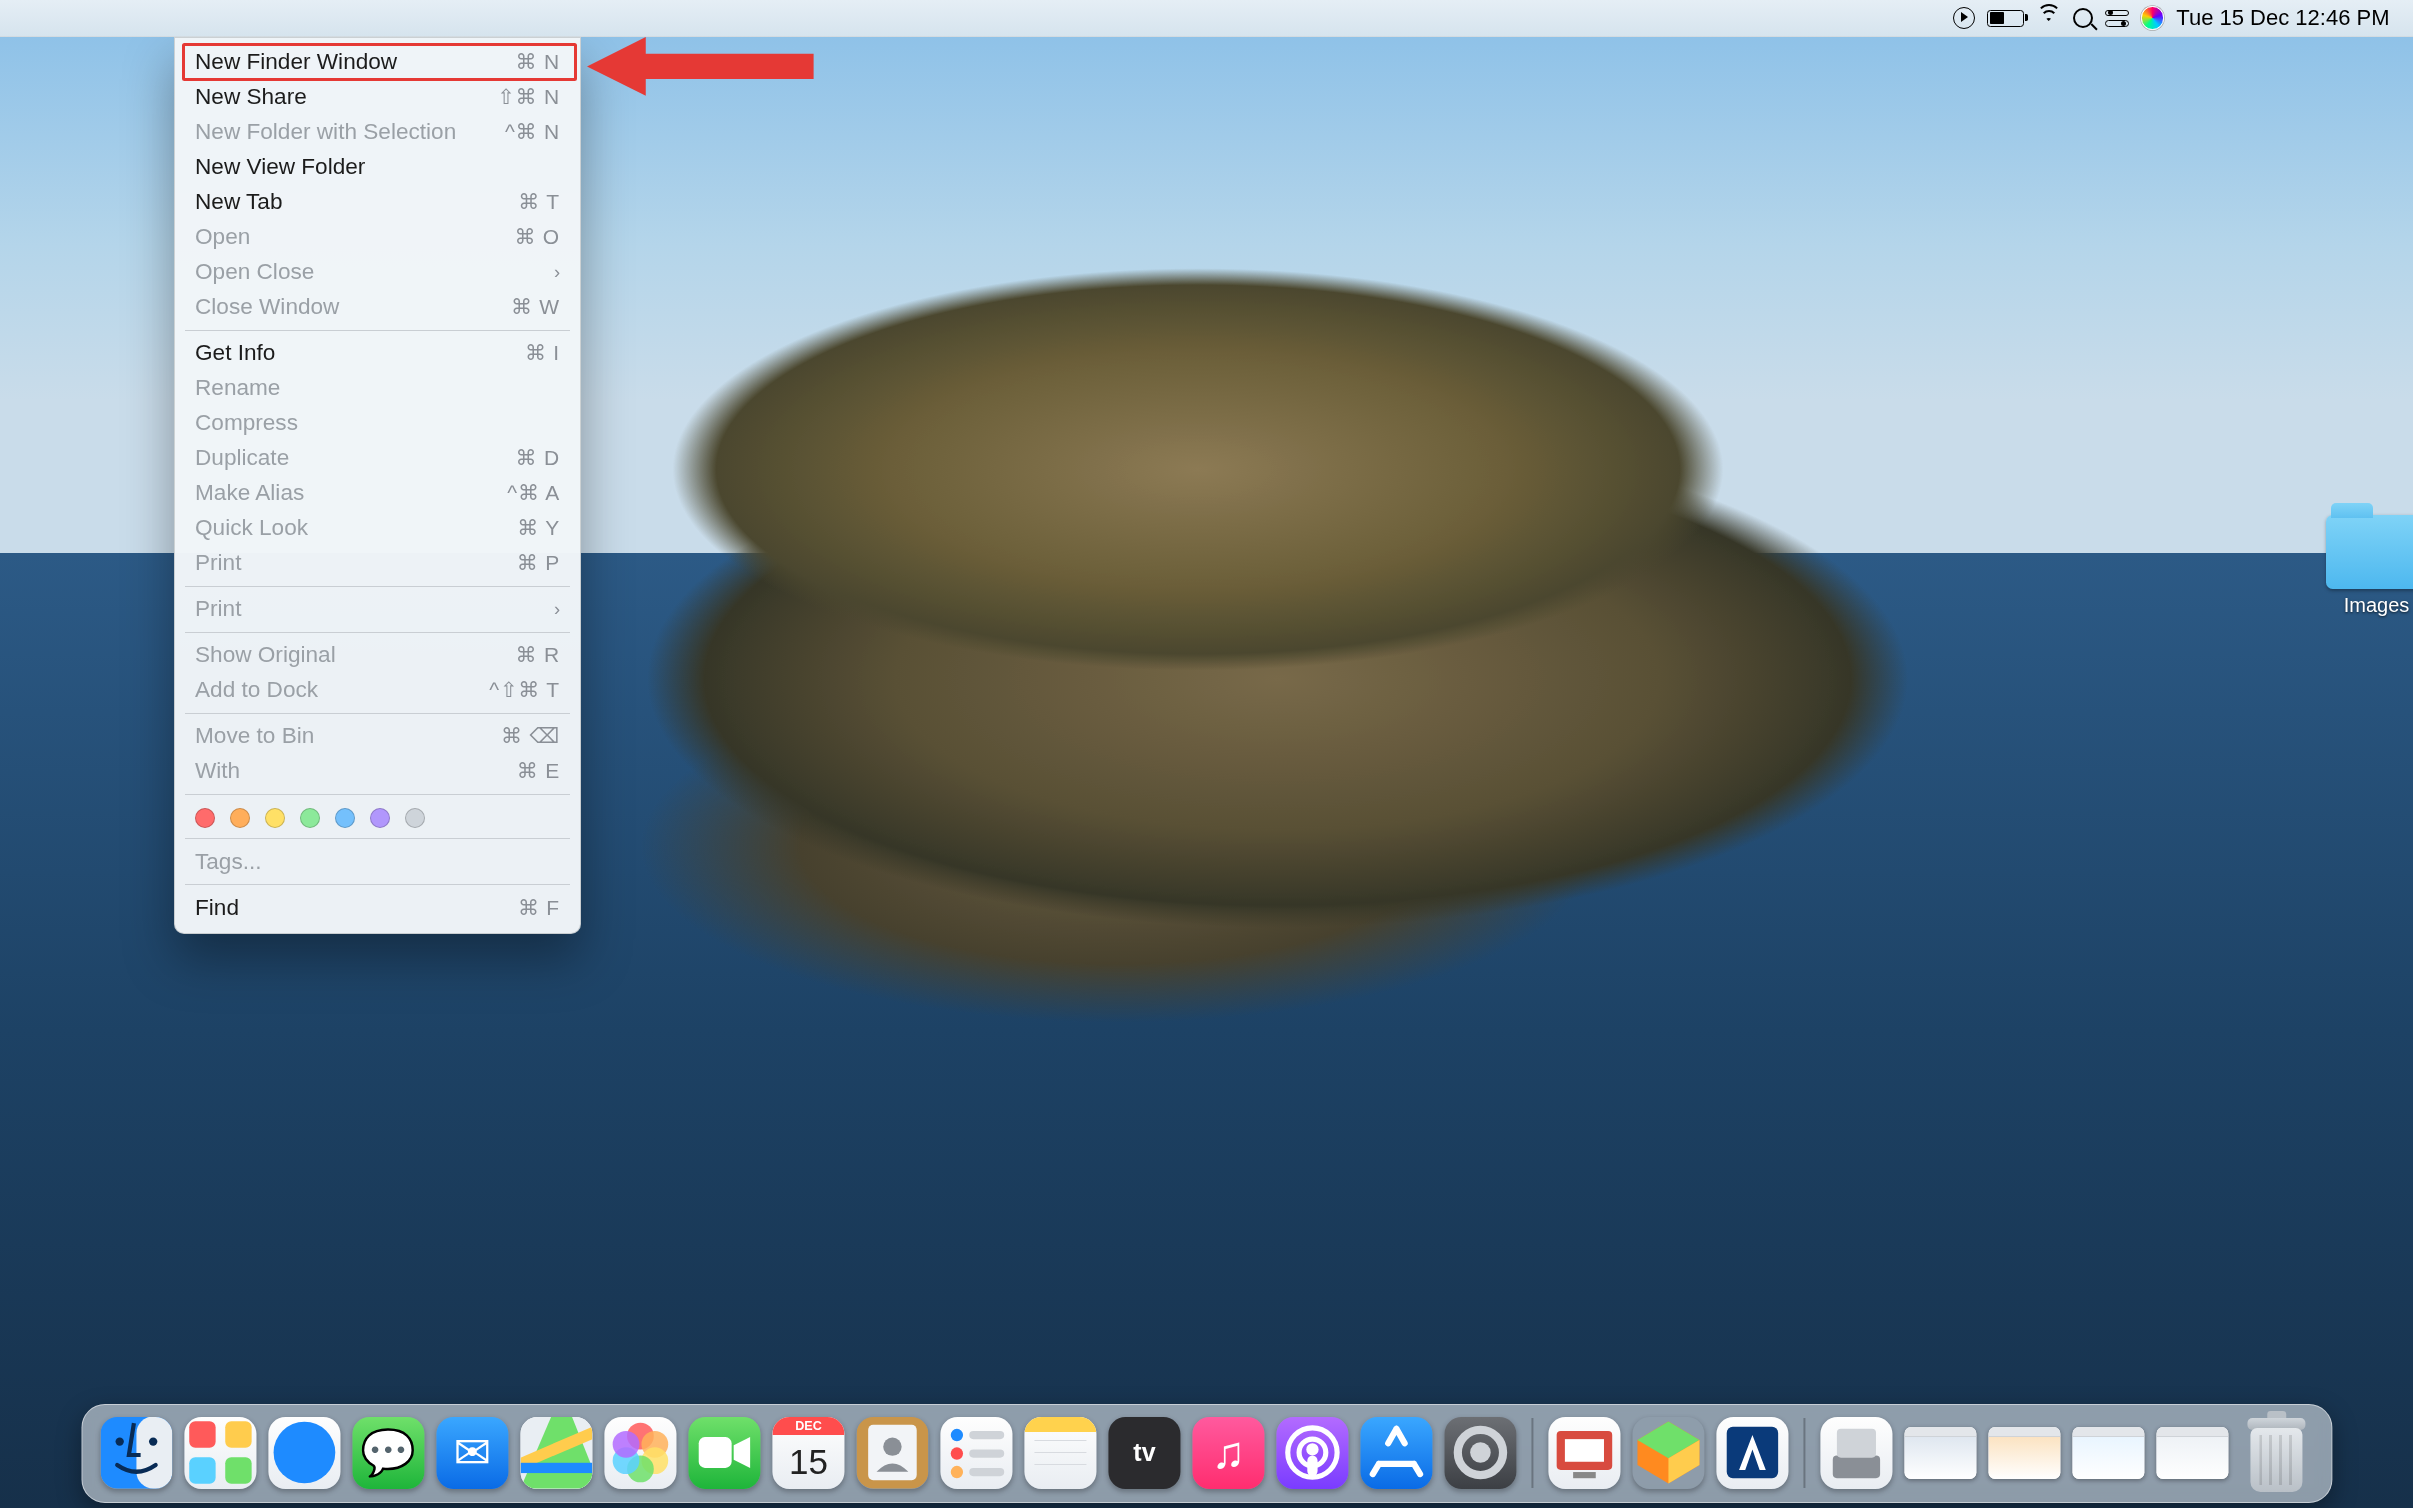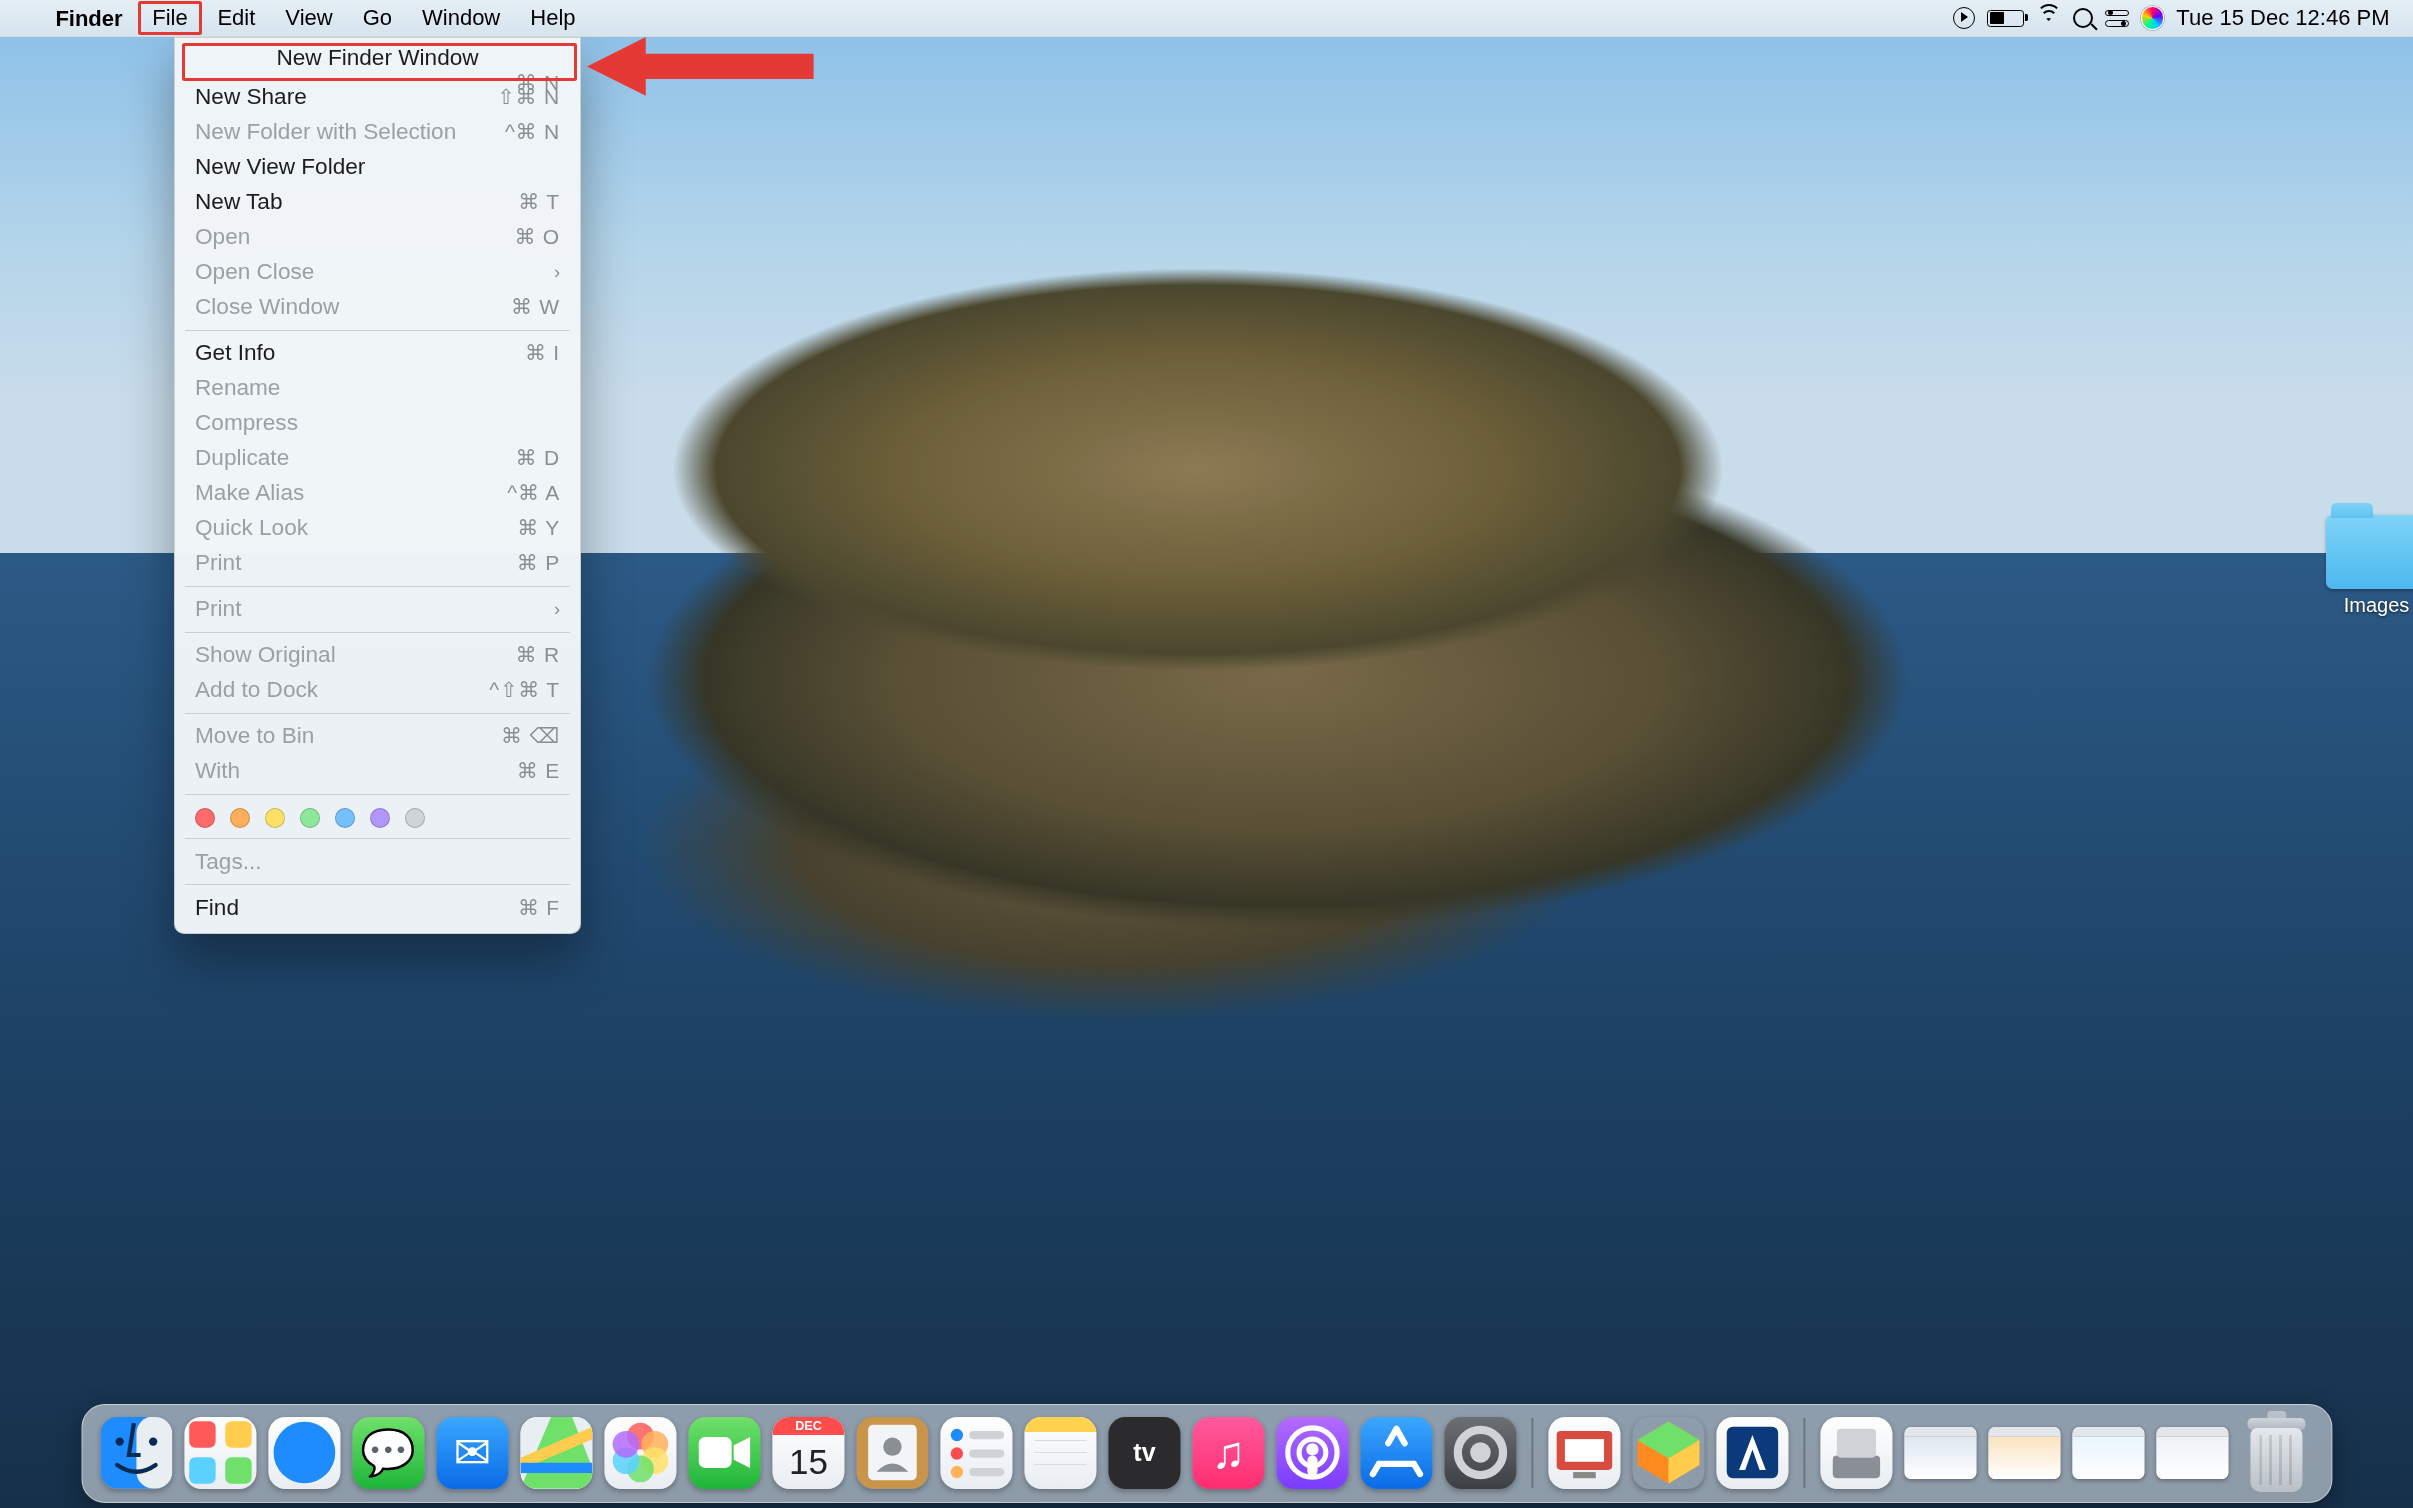--- a/index.html
+++ b/index.html
@@ -83,21 +83,21 @@
   .dropdown .row.disabled { color: #9aa0a6; }
   .dropdown .row .shortcut { margin-left: auto; color: #8a8f96; font-size: 21px; letter-spacing: 0.8px; }
   .dropdown .row .chev { margin-left: auto; color:#8a8f96; font-size: 18.4px; }
   .dropdown hr { border: none; border-top: 1.3px solid #c9ced3; margin: 5px 10px; }
   .dropdown .tagrow { display:flex; gap: 15px; padding: 8.4px 20px 5px; }
   .tagdot { width: 20px; height:20px; border-radius:50%; border:0.8px solid rgba(0,0,0,0.2); }
   .tagdot.red{background:#ff6b6b}.tagdot.orange{background:#ffae5b}.tagdot.yellow{background:#ffe066}
   .tagdot.green{background:#8ce99a}.tagdot.blue{background:#74c0fc}.tagdot.purple{background:#b197fc}
   .tagdot.gray{background:#ced4da}
 
-  .dropdown .row.highlight-box { position: relative; flex-direction: column; }
+  .dropdown .row.highlight-box { position: relative; }
   .dropdown .row.highlight-box::before {
     content:""; position:absolute; left:6.7px; right:3.4px; top:-1.7px; bottom:-1.7px;
     border: 3.4px solid #e53935; border-radius:2.5px; pointer-events:none;
   }
 
   
   .arrow {
     position:absolute; top: 37px; left: 587px; z-index: 95;
     pointer-events:none;
   }
@@ -178,30 +178,20 @@
 </head>
 <body>
 
 <div class="desktop">
   <div class="sky"></div>
   <div class="sea"></div>
   <div class="island"></div>
 </div>
 
 <div class="menubar">
-  <div class="left">
-    <div class="menu-apple"></div>
-    <div class="menu-appname">Finder</div>
-    <div class="menu-item outlined">File</div>
-    <div class="menu-item">Edit</div>
-    <div class="menu-item">View</div>
-    <div class="menu-item">Go</div>
-    <div class="menu-item">Window</div>
-    <div class="menu-item">Help</div>
-  </div>
   <div class="right">
     <span class="status-icon">
         <span class="circleplay"></span>
       </span>
     <span class="status-icon">
         <span class="battery">
           <span class="fill"></span>
         </span>
       </span>
     <span class="status-icon">

